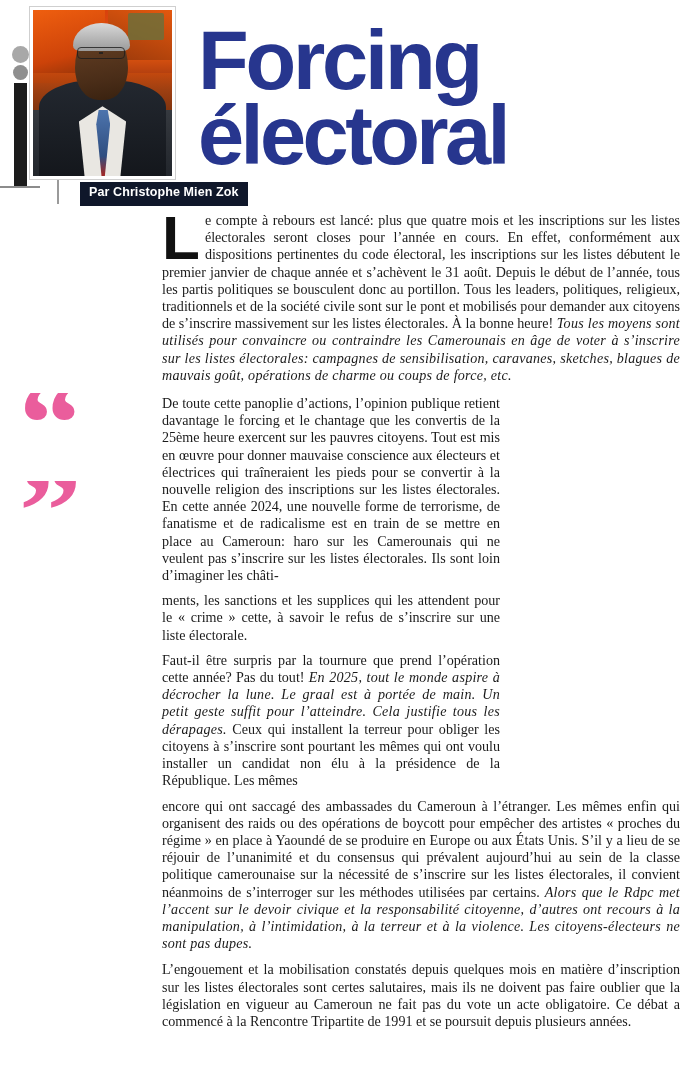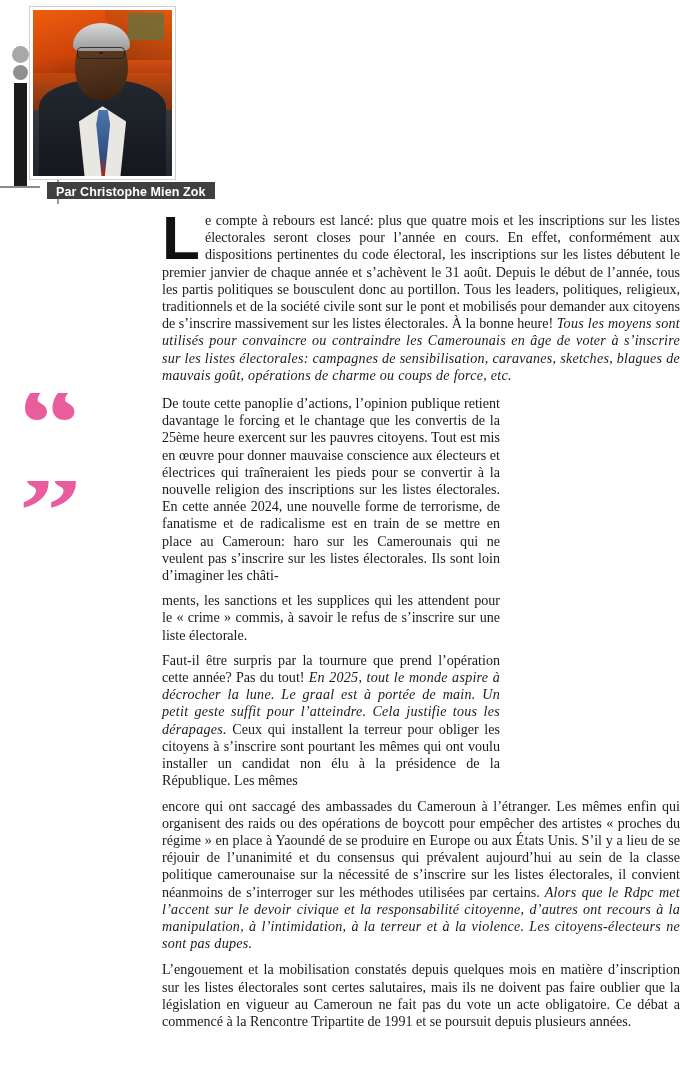--- a/index.html
+++ b/index.html
@@ -92,25 +92,25 @@
   }
   .ph-glass {
     position:absolute; left:32%; top:22.5%; width:34%; height:7%;
     border:1.6px solid #1d1d1d; border-radius:4px; opacity:.8;
   }
   .ph-glass::after{
     content:""; position:absolute; left:46%; top:38%; width:8%; height:1.6px; background:#1d1d1d;
   }
 
   .byline {
-    position:absolute; left:47px; top:182px;
-    background:#404040; color:#ffffff;
+    position:absolute; left:80px; top:182px;
+    background:#0f172a; color:#ffffff;
     font-family:"Liberation Sans", sans-serif;
     font-weight:bold; font-size:12.5px; letter-spacing:.1px;
-    padding:3px 9px 0 9px; white-space:nowrap;
+    padding:3px 9px 7px 9px; white-space:nowrap;
   }
 
   .headline {
     position:absolute; left:198px; top:24px; width:500px;
     font-family:"Liberation Sans", sans-serif;
     font-weight:bold;
     font-size:83px; line-height:.90;
     letter-spacing:-3.2px;
     color:#27368e;
   }
@@ -189,38 +189,42 @@
         <div class="ph-tie"></div>
         <div class="ph-head"></div>
         <div class="ph-hair"></div>
         <div class="ph-glass"></div>
       </div>
     </div>
   </div>
 
   <div class="byline">Par Christophe Mien Zok</div>
 
+  <div class="headline">
+    <span>Forcing</span>
+    <span class="l2">électoral</span>
+  </div>
 </div>
 
 <div class="article">
 
   <div class="col-right">
     <p class="body"><span class="dropcap">L</span><span>e compte à rebours est lancé: plus que quatre mois et les inscriptions sur les listes électorales seront closes pour l’année en cours. En effet, conformément aux dispositions pertinentes du code électoral, les inscriptions sur les listes débutent le premier janvier de chaque année et s’achèvent le 31 août. Depuis le début de l’année, tous les partis politiques se bousculent donc au portillon. Tous les leaders, politiques, religieux, traditionnels et de la société civile sont sur le pont et mobilisés pour demander aux citoyens de s’inscrire massivement sur les listes électorales. À la bonne heure! </span><b class="it">Tous les moyens sont utilisés pour convaincre ou contraindre les Camerounais en âge de voter à s’inscrire sur les listes électorales: campagnes de sensibilisation, caravanes, sketches, blagues de mauvais goût, opérations de charme ou coups de force, etc.</b></p>
   </div>
 
   <div class="quote-zone">
 
     <div class="quote-block">
       <div class="qmark open">“</div>
       <div class="qmark close">”</div>
     </div>
 
     <div class="narrow">
       <p class="body">De toute cette panoplie d’actions, l’opinion publique retient davantage le forcing et le chantage que les convertis de la 25ème heure exercent sur les pauvres citoyens. Tout est mis en œuvre pour donner mauvaise conscience aux électeurs et électrices qui traîneraient les pieds pour se convertir à la nouvelle religion des inscriptions sur les listes électorales. En cette année 2024, une nouvelle forme de terrorisme, de fanatisme et de radicalisme est en train de se mettre en place au Cameroun: haro sur les Camerounais qui ne veulent pas s’inscrire sur les listes électorales. Ils sont loin d’imaginer les châti-</p>
-      <p class="body">ments, les sanctions et les supplices qui les attendent pour le « crime » commis, à savoir le refus de s’inscrire sur une liste électorale.</p>
+      <p class="body">ments, les sanctions et les supplices qui les attendent pour le « crime » cette, à savoir le refus de s’inscrire sur une liste électorale.</p>
       <p class="body"><span>Faut-il être surpris par la tournure que prend l’opération cette année? Pas du tout! </span><b class="it">En 2025, tout le monde aspire à décrocher la lune. Le graal est à portée de main. Un petit geste suffit pour l’atteindre. Cela justifie tous les dérapages.</b><span> Ceux qui installent la terreur pour obliger les citoyens à s’inscrire sont pourtant les mêmes qui ont voulu installer un candidat non élu à la présidence de la République. Les mêmes</span></p>
     </div>
   </div>
 
   <div class="fullrow">
     <p class="body"><span>encore qui ont saccagé des ambassades du Cameroun à l’étranger. Les mêmes enfin qui organisent des raids ou des opérations de boycott pour empêcher des artistes « proches du régime » en place à Yaoundé de se produire en Europe ou aux États Unis. S’il y a lieu de se réjouir de l’unanimité et du consensus qui prévalent aujourd’hui au sein de la classe politique camerounaise sur la nécessité de s’inscrire sur les listes électorales, il convient néanmoins de s’interroger sur les méthodes utilisées par certains. </span><b class="it">Alors que le Rdpc met l’accent sur le devoir civique et la responsabilité citoyenne, d’autres ont recours à la manipulation, à l’intimidation, à la terreur et à la violence. Les citoyens-électeurs ne sont pas dupes.</b></p>
     <p class="body"><span>L’engouement et la mobilisation constatés depuis quelques mois en matière d’inscription sur les listes électorales sont certes salutaires, mais ils ne doivent pas faire oublier que la législation en vigueur au Cameroun ne fait pas du vote un acte obligatoire. Ce débat a commencé à la Rencontre Tripartite de 1991 et se poursuit depuis plusieurs années. </span></p>
   </div>
 
 </div>

